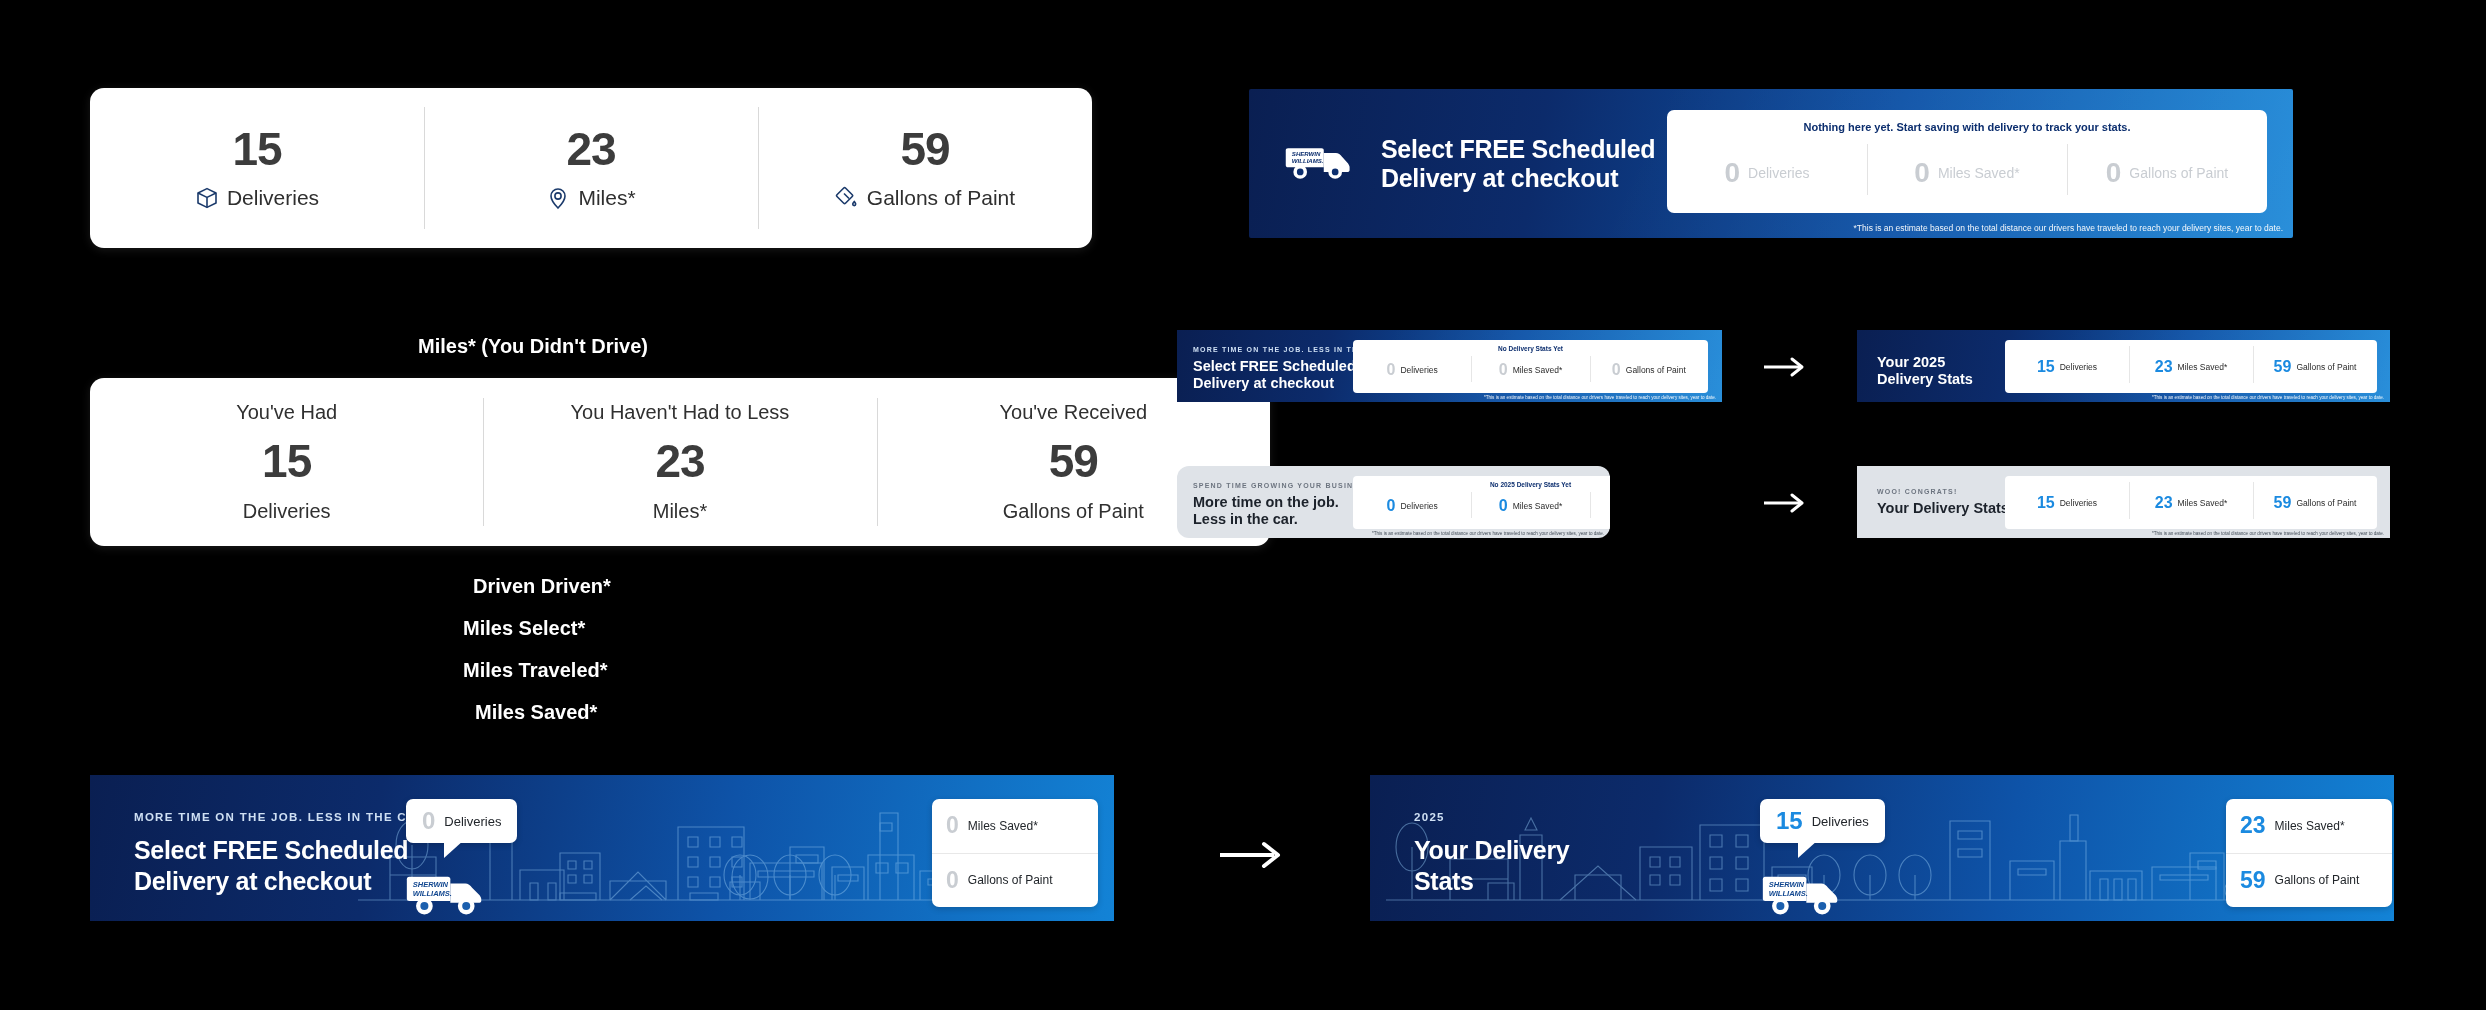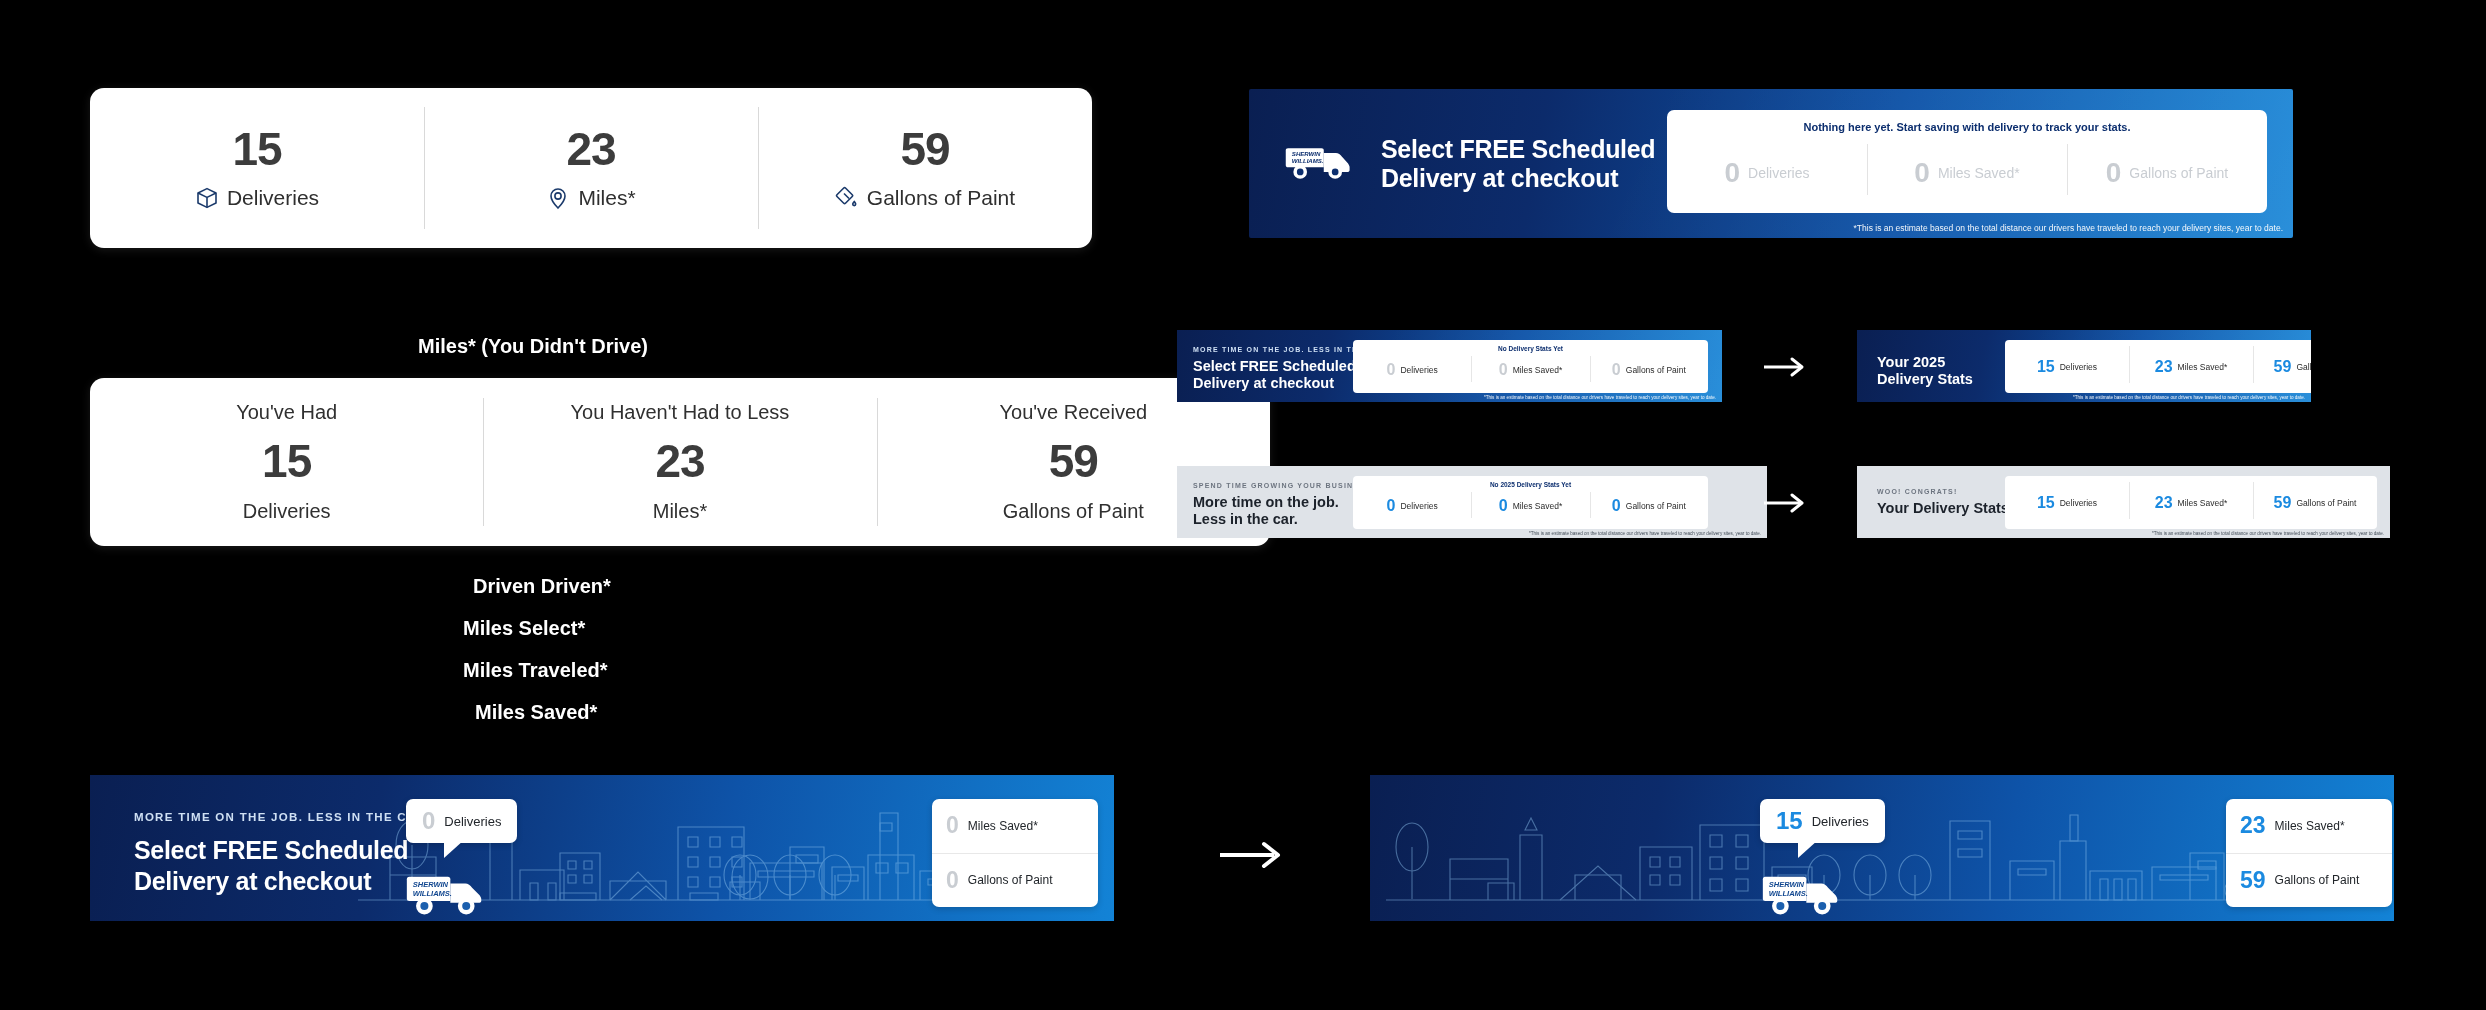--- a/index.html
+++ b/index.html
@@ -115,32 +115,32 @@
   .mini-col { flex:1; display:flex; align-items:center; justify-content:center; gap:5px; position:relative; }
   .mini-col + .mini-col::before {
     content:""; position:absolute; left:0; top:12%; bottom:18%; width:1px; background:#e6e6e6;
   }
   .mini-num { font-size: 16px; font-weight:700; line-height:1; }
   .mini-lbl { font-size: 8.5px; color:#2b2b2b; }
   .grey-num { color:#c9cdd2; }
   .blue-num { color:#1b8ae0; }
   .foot-mini { position:absolute; right:6px; bottom:2px; font-size:4.6px; white-space:nowrap; }
 
-  #rowA-right { left: 1857px; top: 330px; width: 454px; height: 72px; }
+  #rowA-right { left: 1857px; top: 330px; width: 533px; height: 72px; }
   #rowA-right .title {
     position:absolute; left: 20px; top: 24px;
     color:#fff; font-size: 14.5px; font-weight:700; line-height:1.2;
   }
   #rowA-right .panel {
     position:absolute; left: 148px; top: 10px; width: 372px; height: 53px;
     background:#fff; border-radius:4px; display:flex; align-items:center;
   }
 
   
-  #rowB-left { left: 1177px; top: 466px; width: 590px; height: 72px; }
+  #rowB-left { left: 1177px; top: 466px; width: 433px; height: 72px; border-radius: 12px; }
   #rowB-left .kicker {
     position:absolute; left:16px; top:16px;
     color:#6d7580; font-size:7px; font-weight:700; letter-spacing:1.2px;
   }
   #rowB-left .title {
     position:absolute; left:16px; top:28px;
     color:#1c222b; font-size:14.5px; font-weight:700; line-height:1.18;
   }
   #rowB-left .panel {
     position:absolute; left:176px; top:10px; width:355px; height:53px;
@@ -536,20 +536,27 @@
         <path d="M690 125V66h26v59"></path>
         <path d="M700 40h8v26h-8z"></path>
         <path d="M720 125V96h52v29M730 104h8v21h-8zM744 104h8v21h-8zM758 104h8v21h-8z"></path>
         <path d="M782 125V92h64v33M790 100h48v5h-48z"></path>
         <path d="M820 125V78h34v47M828 86h18v8h-18z"></path>
         <path d="M858 108c6-10 22-10 28 0 6 4 2 17-8 17h-14c-9 0-12-12-6-17z"></path>
         <path d="M900 125V84h44v41M910 92h24v6h-24z"></path>
         <path d="M950 125V100h46v25M958 108h30v5h-30z"></path>
       </g>
     </svg>
+    <div class="bb-text">
+      <div class="bb-kicker">2025</div>
+      <div class="bb-title">
+        <div>Your Delivery</div>
+        <div>Stats</div>
+      </div>
+    </div>
 
     <div class="bubble" style="left:390px; top:24px;">
       <span class="bnum blue-num">15</span>
       <span class="blbl">Deliveries</span>
       <span class="tail"></span>
     </div>
 
     <span class="truck-badge" style="left:392px; top:95px;">
       <svg viewBox="0 0 110 56" width="92" height="47">
         <path d="M4 8h46c2 0 3 1 3 3v26H4c-2 0-3-1-3-3V11c0-2 1-3 3-3z" fill="#fff"></path>

